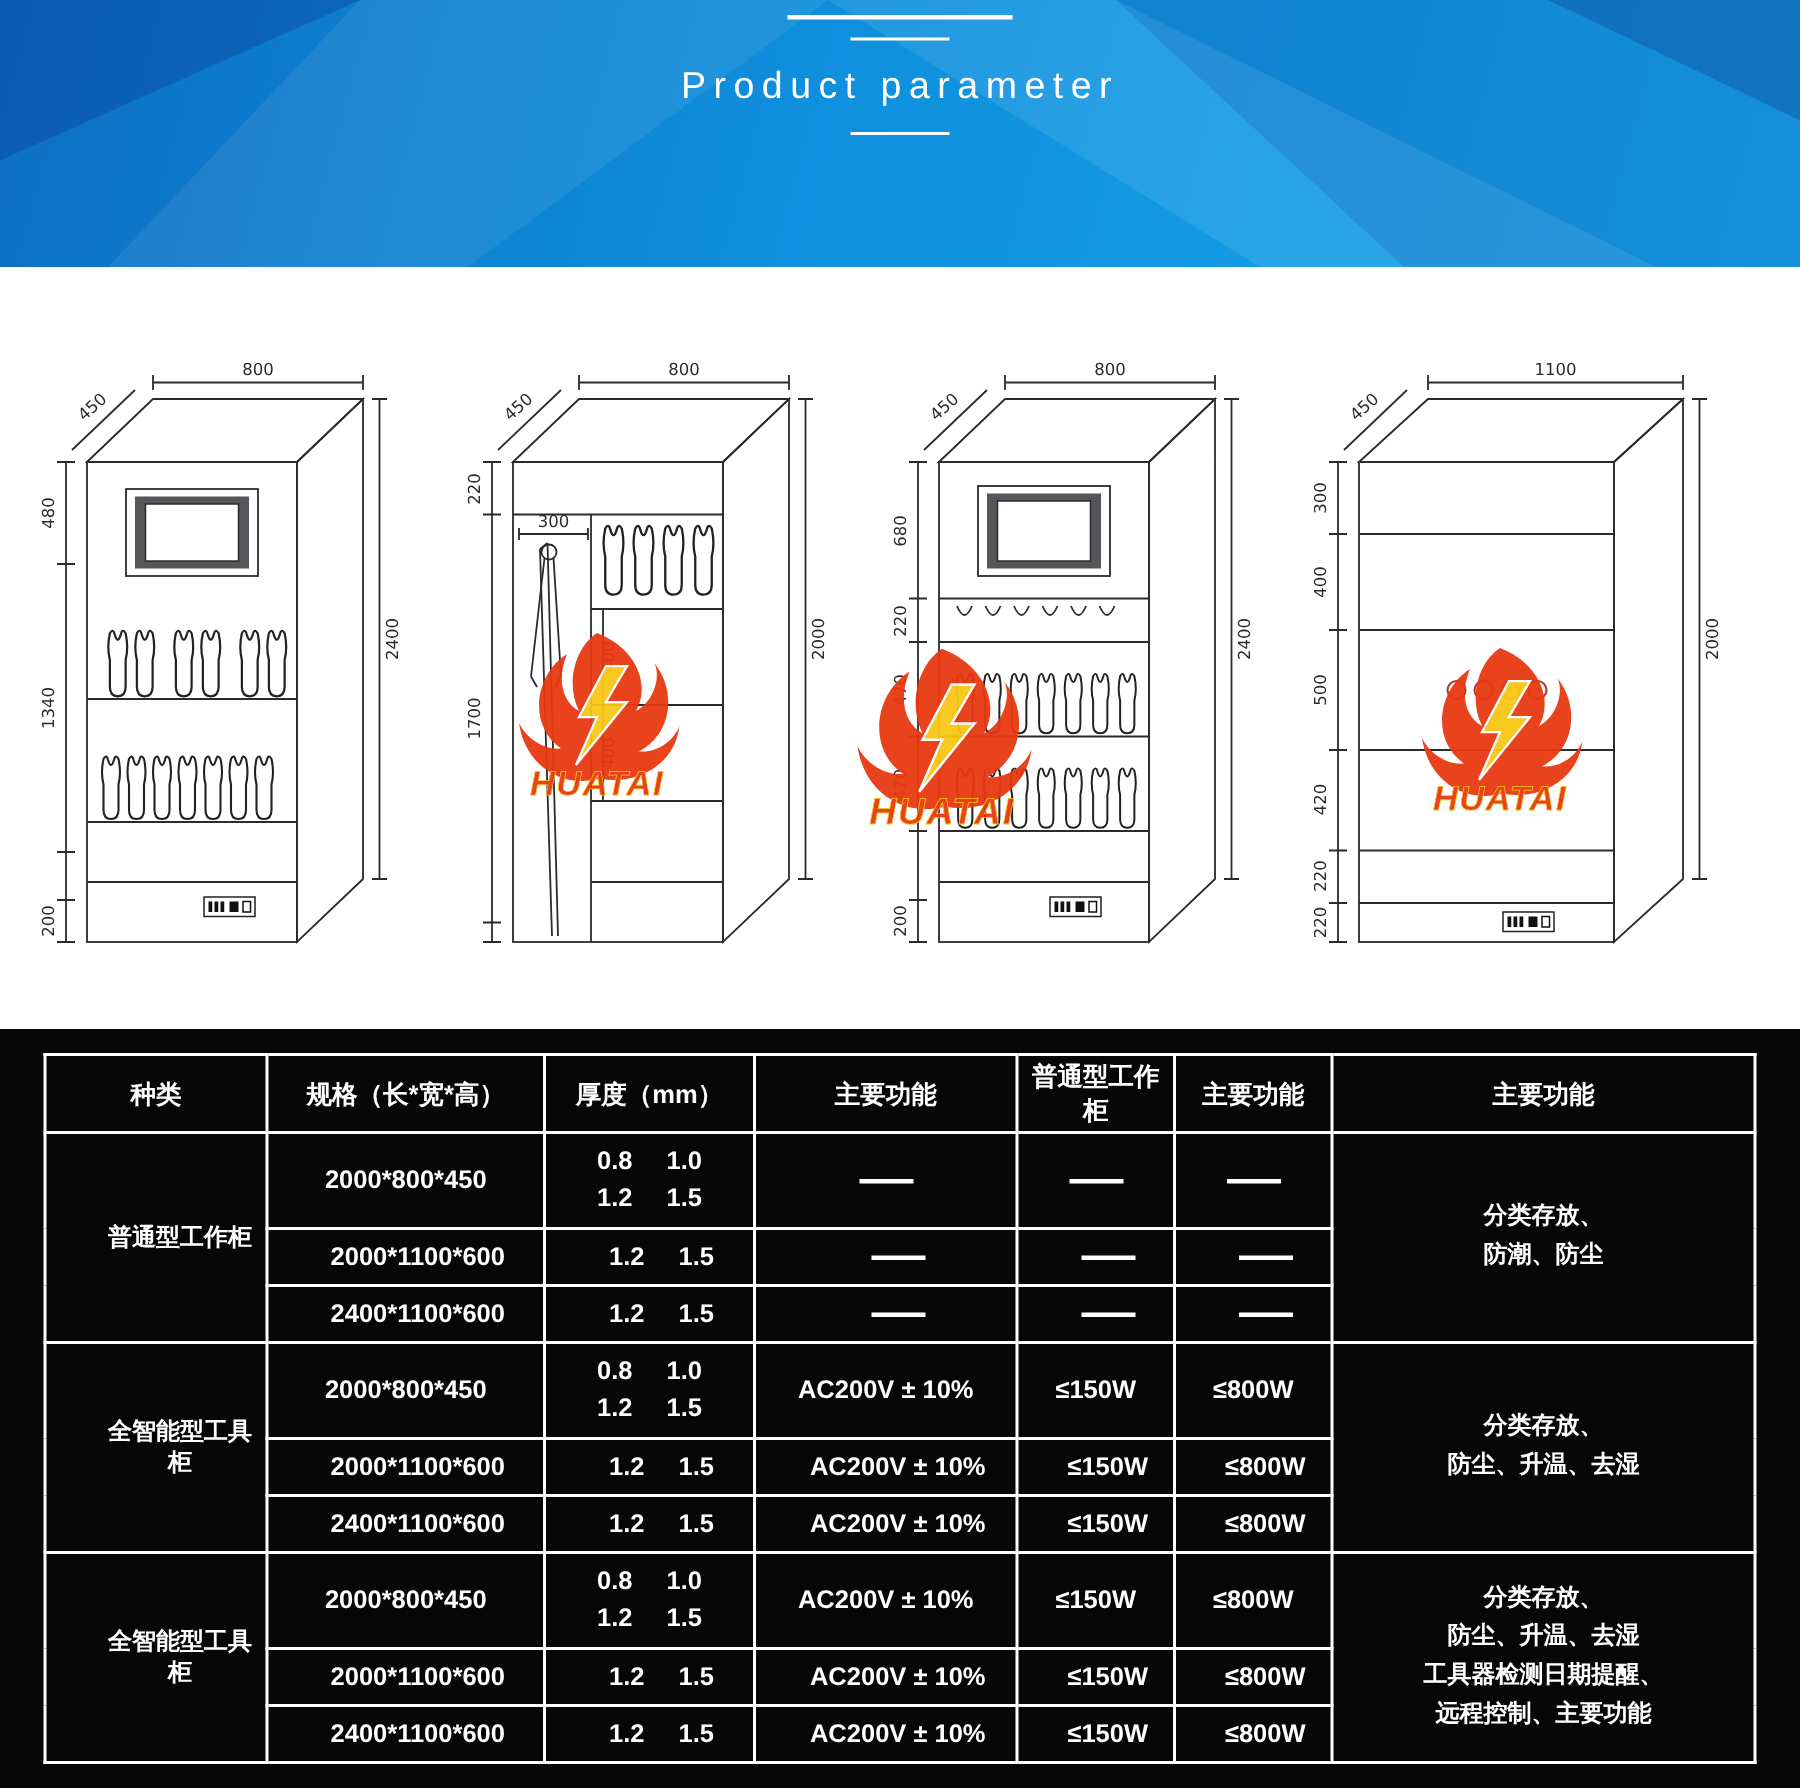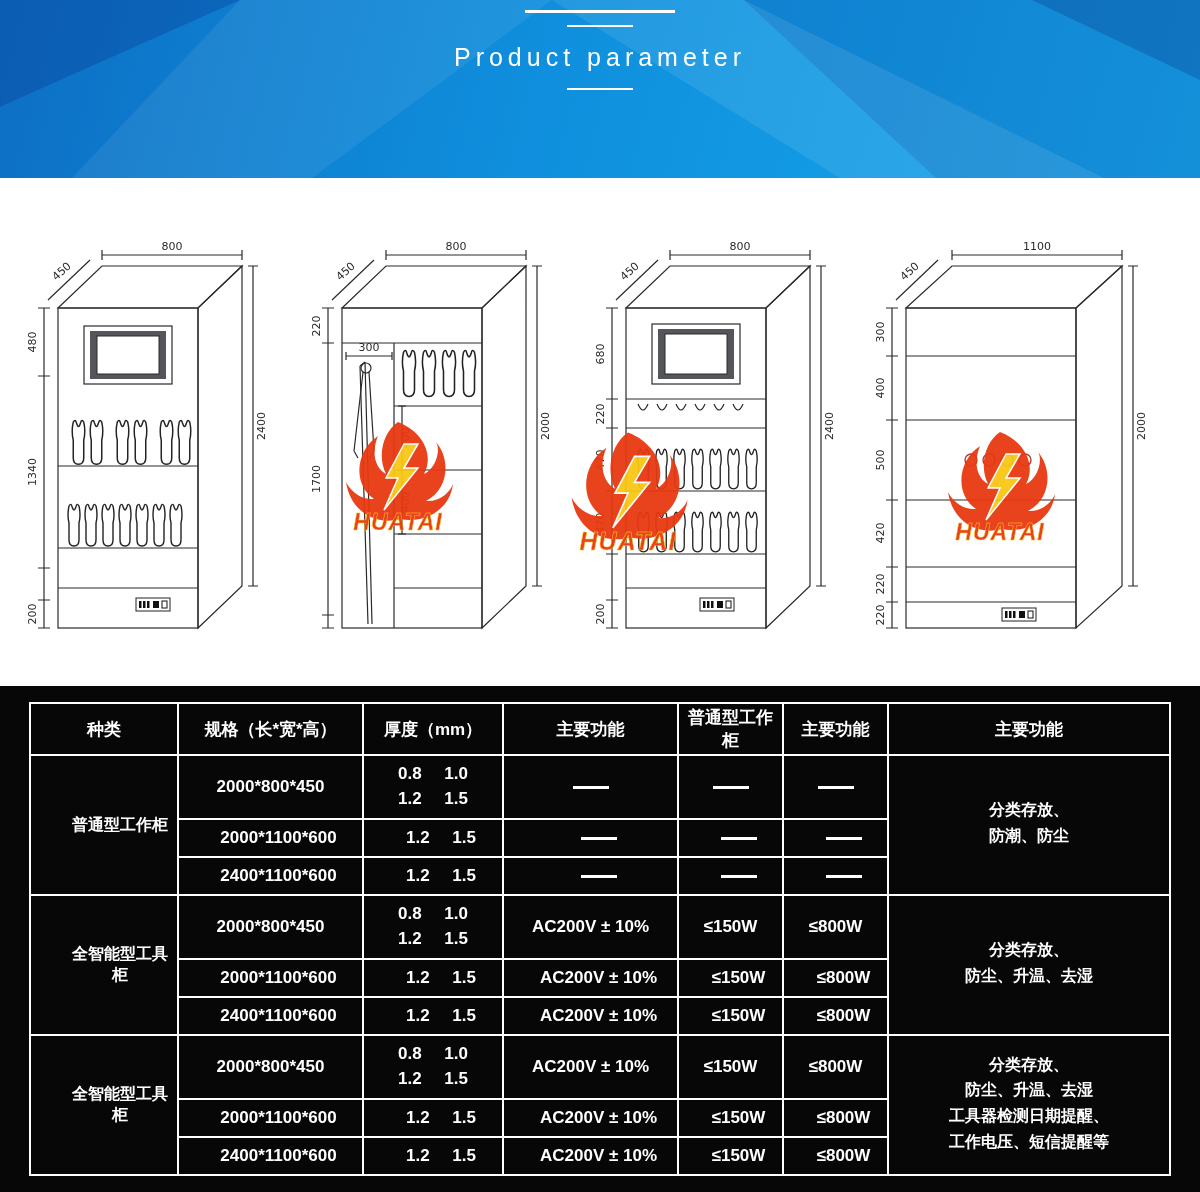--- a/index.html
+++ b/index.html
@@ -350,21 +350,21 @@
               <div>0.8  1.0</div>
               <div>1.2  1.5</div>
             </td>
             <td>AC200V ± 10%</td>
             <td>≤150W</td>
             <td>≤800W</td>
             <td rowspan="3" class="func-cell">
               <div>分类存放、</div>
               <div>防尘、升温、去湿</div>
               <div>工具器检测日期提醒、</div>
-              <div>工作电压、短信提醒等</div>
+              <div>远程控制、主要功能</div>
             </td>
           </tr>
           <tr class="short">
             <td>2000*1100*600</td>
             <td class="thick">
               <div>1.2  1.5</div>
             </td>
             <td>AC200V ± 10%</td>
             <td>≤150W</td>
             <td>≤800W</td>

